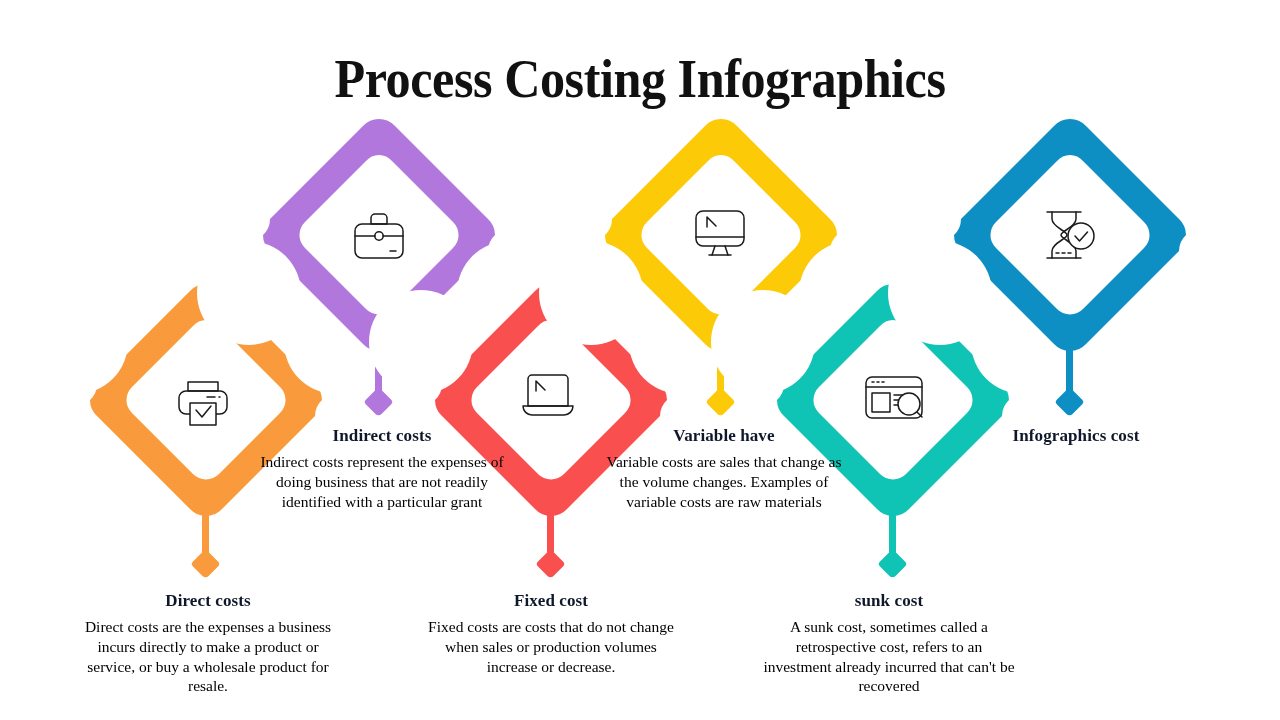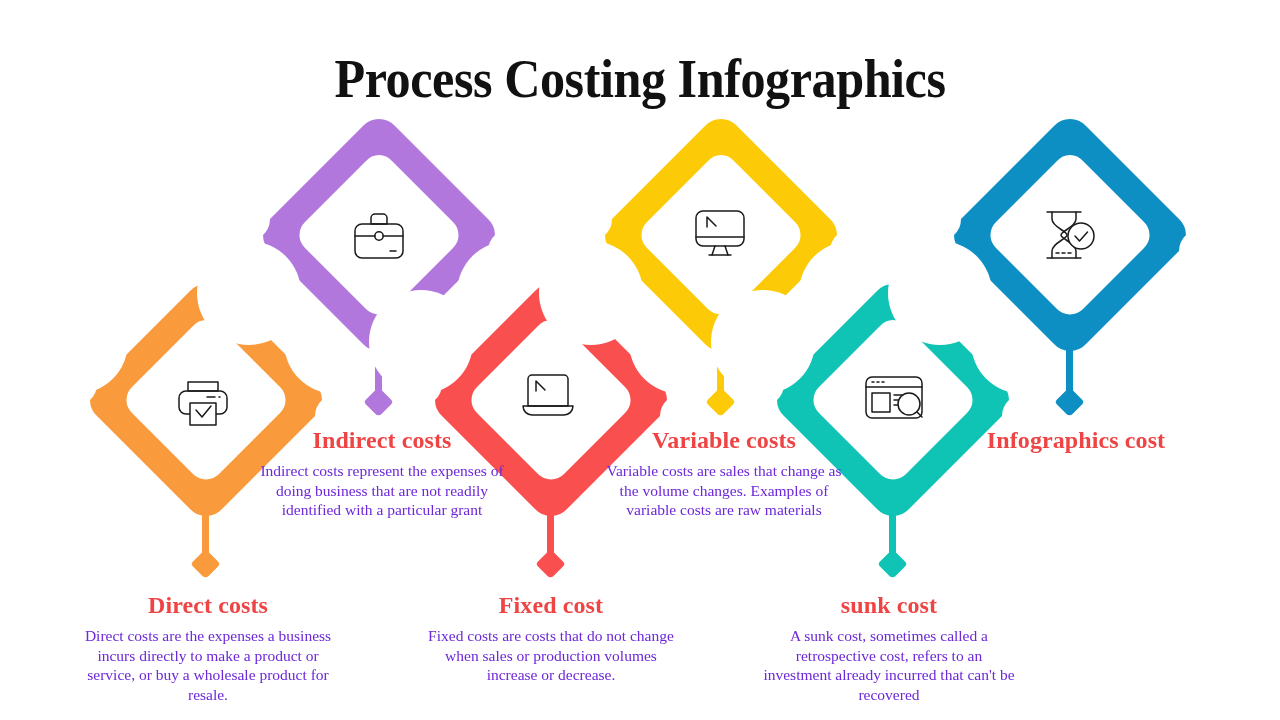--- a/index.html
+++ b/index.html
@@ -54,33 +54,33 @@
 
   
   .node-text {
     position: absolute;
     text-align: center;
     color: #1a1a1a;
   }
   .node-heading {
     font-family: "Liberation Serif", "DejaVu Serif", serif;
     font-weight: bold;
-    font-size: 24px;
+    font-size: 17px;
     line-height: 1.25;
     margin: 0 0 6px 0;
-    color: #ef4444;
+    color: #0f172a;
     letter-spacing: 0.1px;
   }
   .node-body {
     font-family: "Liberation Serif", "DejaVu Serif", serif;
     font-weight: normal;
     font-size: 15.5px;
     line-height: 1.27;
     margin: 0;
-    color: #6d28d9;
+    color: #000000;
   }
 
   
   #text-indirect-costs { left: 256px; top: 425px; width: 252px; }
   #text-variable-costs { left: 598px; top: 425px; width: 252px; }
   #text-opportunity-cost { left: 932px; top: 425px; width: 288px; }
 
   
   #text-direct-costs { left: 80px;  top: 590px; width: 256px; }
   #text-fixed-cost   { left: 424px; top: 590px; width: 254px; }
@@ -255,21 +255,21 @@
 
     </svg>
   </div>
 
   <div class="node-text" id="text-indirect-costs">
     <p class="node-heading">Indirect costs</p>
     <p class="node-body">Indirect costs represent the expenses of doing business that are not readily identified with a particular grant</p>
   </div>
 
   <div class="node-text" id="text-variable-costs">
-    <p class="node-heading">Variable costs</p>
+    <p class="node-heading">Variable have</p>
     <p class="node-body">Variable costs are sales that change as the volume changes. Examples of variable costs are raw materials</p>
   </div>
 
   <div class="node-text" id="text-opportunity-cost">
     <p class="node-heading">Infographics cost</p>
   </div>
 
   <div class="node-text" id="text-fixed-cost">
     <p class="node-heading">Fixed cost</p>
     <p class="node-body">Fixed costs are costs that do not change when sales or production volumes increase or decrease.</p>

